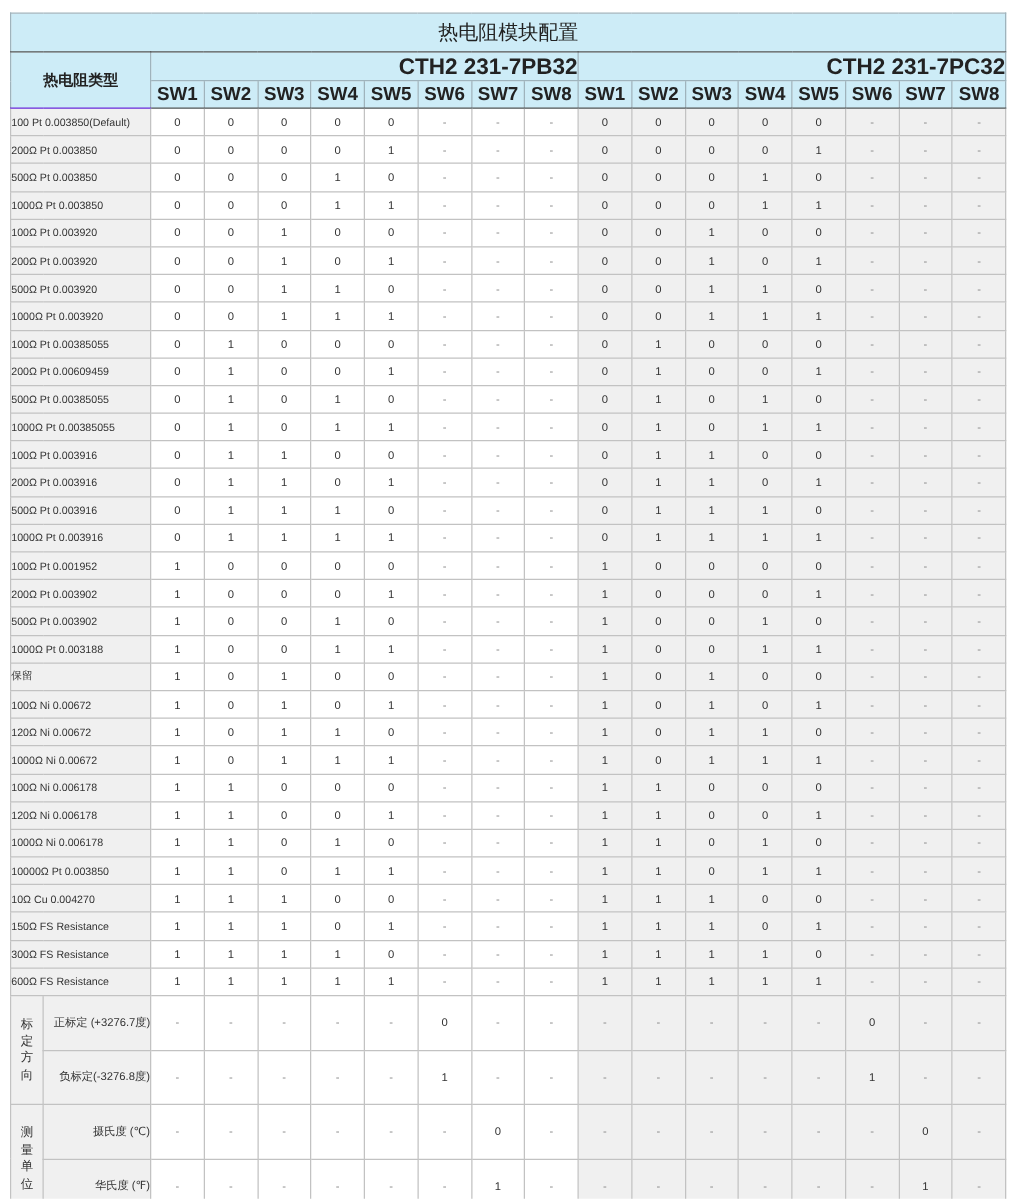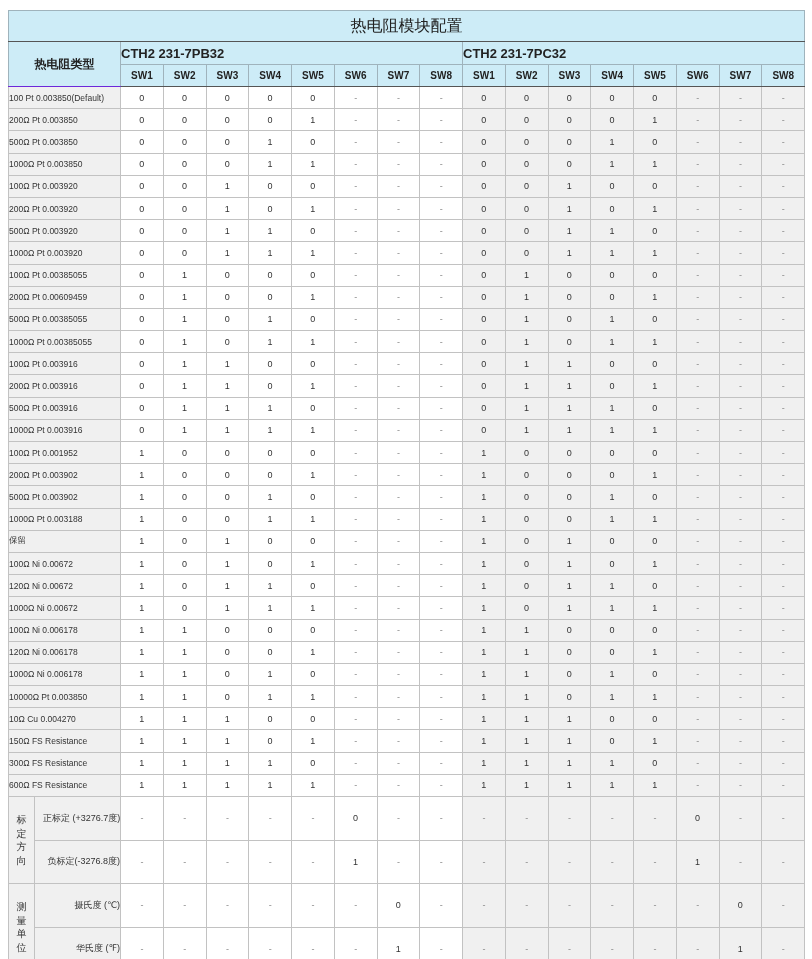--- a/index.html
+++ b/index.html
@@ -39,26 +39,26 @@
     text-align: center;
     border-bottom: 1px solid #555;
   }
   th.rtd-type {
     font-size: 12px;
     text-align: center;
     border-bottom: 1px solid #6d28d9;
   }
   th.module {
     height: 23px;
-    font-size: 13px;
-    text-align: left;
+    font-size: 18px;
+    text-align: right;
   }
   th.sw-h {
     height: 22px;
-    font-size: 10px;
+    font-size: 15px;
     text-align: center;
     border-bottom: 1px solid #555;
   }
   
   tbody td {
     height: 22.2px;
     border: 1px solid #c2c2c2;
     font-size: 9px;
     padding: 0;
     background: #ffffff;

